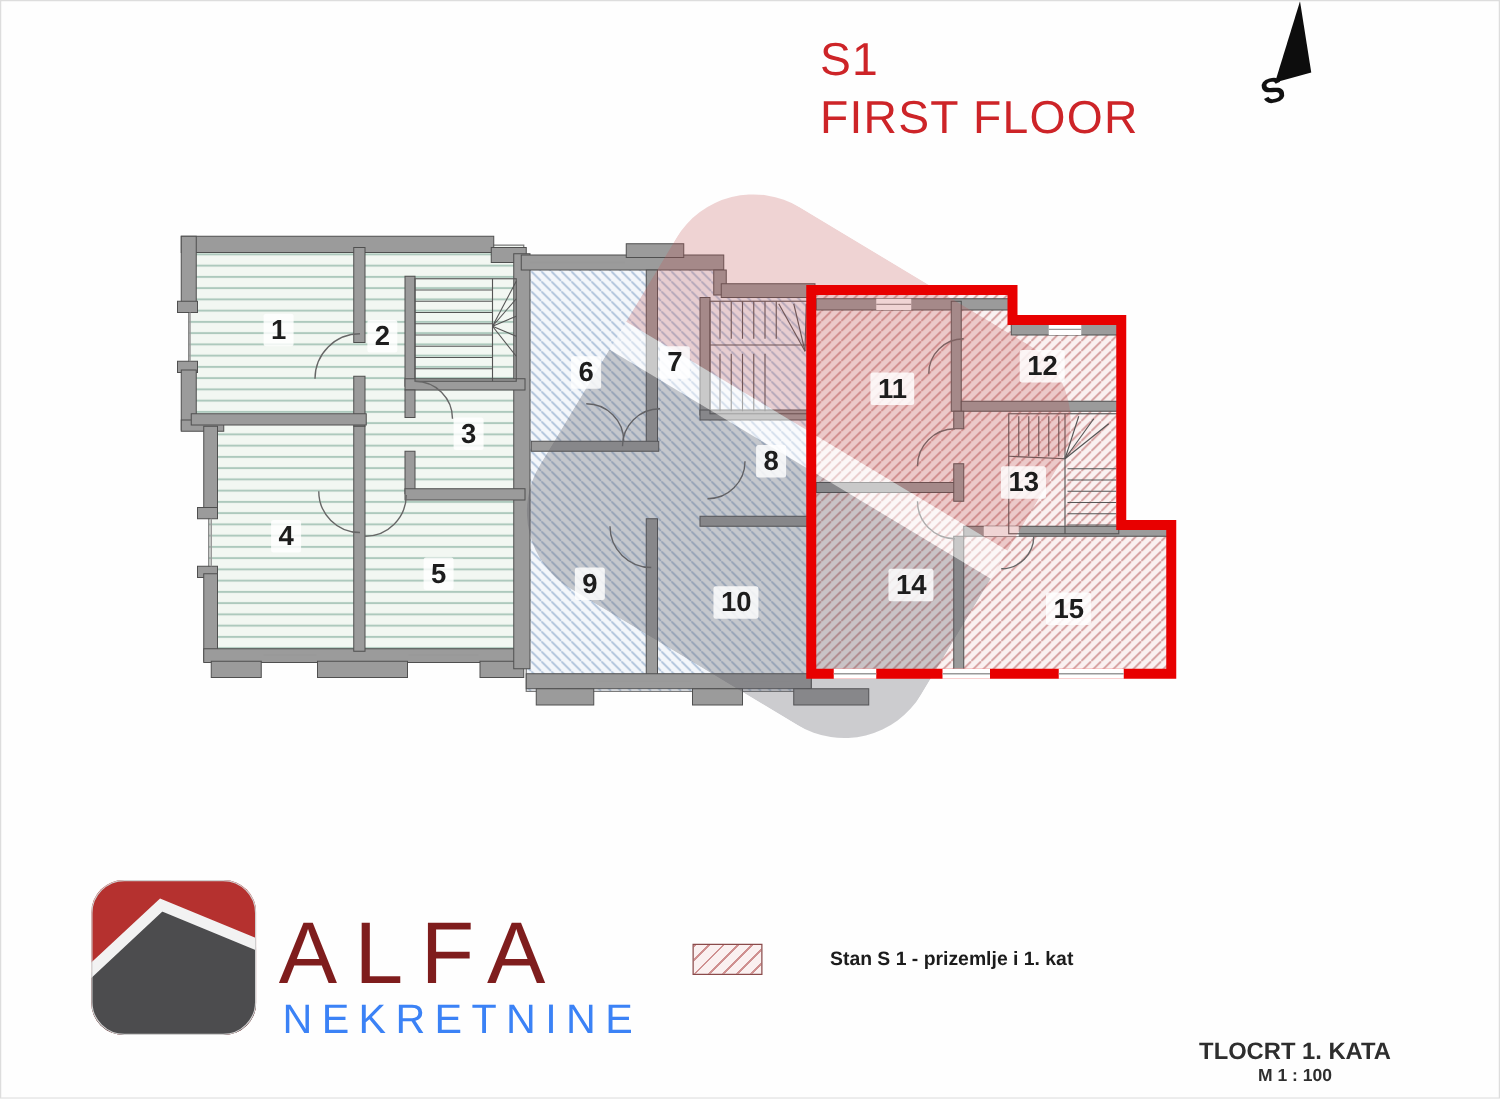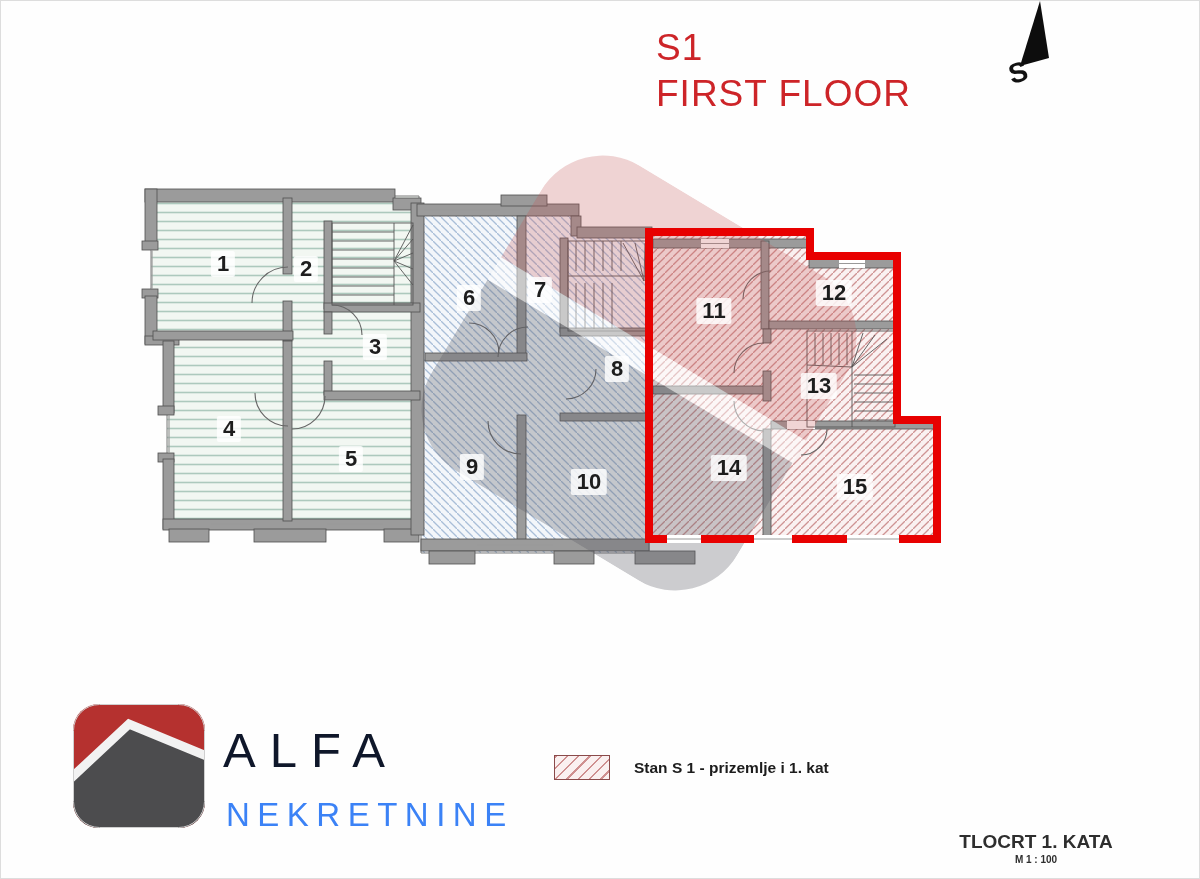--- a/index.html
+++ b/index.html
@@ -20,33 +20,33 @@
 
   .legend{position:absolute;left:553px;top:750px;}
   .legend-row{display:flex;align-items:center;height:33px;}
   .swatch{width:56px;height:25px;margin-right:24px;box-sizing:border-box;}
   .swatch-s1{border:1px solid #8a4a4a;
     background:repeating-linear-gradient(135deg,#cf9090 0 1.6px,#faf0f0 1.6px 8px);}
   .swatch-s2{border:1px solid #667;
     background:repeating-linear-gradient(45deg,#a9bed8 0 1.6px,#f3f6fa 1.6px 8px);}
   .swatch-s3{border:1px solid #667;
     background:repeating-linear-gradient(0deg,#adc9bd 0 1.7px,#f2f7f3 1.7px 7px);}
-  .legend-label{font-size:15.5px;font-weight:bold;color:#1c1c1c;}
+  .legend-label{font-size:15.5px;font-weight:bold;color:#1c1c1c;margin-left:30px;}
 
   .logo{position:absolute;left:72px;top:703px;width:400px;height:140px;}
   .logo-icon{position:absolute;left:0;top:0;}
-  .logo-name{position:absolute;left:150px;top:18px;font-size:49px;color:#0f172a;
+  .logo-name{position:absolute;left:150px;top:18px;font-size:70px;color:#7f1d1d;
     letter-spacing:14px;font-weight:400;}
   .logo-sub{position:absolute;left:153px;top:92px;font-size:33px;color:#3b82f6;
     letter-spacing:7.5px;font-weight:400;}
 
   .footer-block{position:absolute;left:950px;top:831px;width:170px;text-align:center;
     color:#2e2e2e;font-weight:bold;}
   .footer-title{font-size:19px;line-height:19px;}
-  .footer-scale{font-size:10px;line-height:18px;}
+  .footer-scale{font-size:14px;line-height:18px;}
 </style>
 </head>
 <body>
 
 <div class="canvas">
 
   <svg class="plan" width="1200" height="879" viewBox="0 0 1200 879">
     <defs>
       <pattern id="pS3" width="10" height="9" patternUnits="userSpaceOnUse">
         <rect width="10" height="9" fill="#f2f7f2"></rect>

